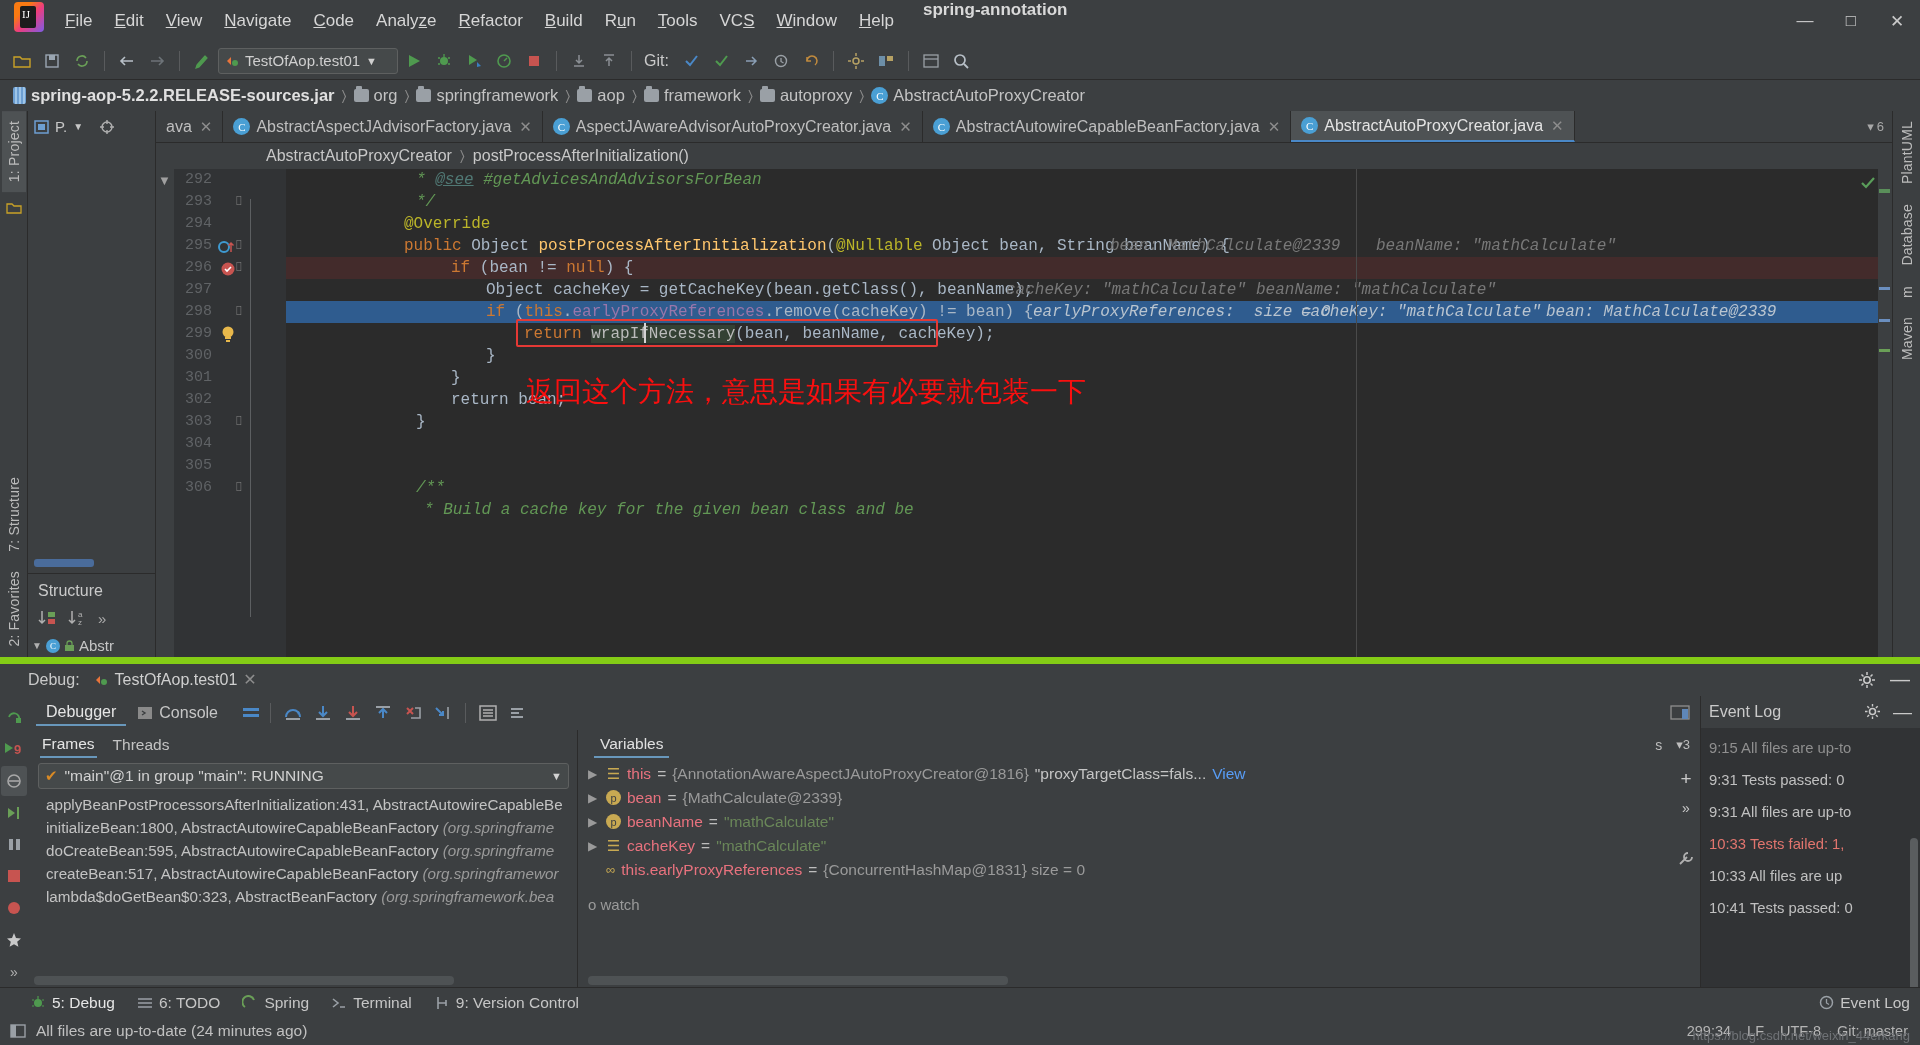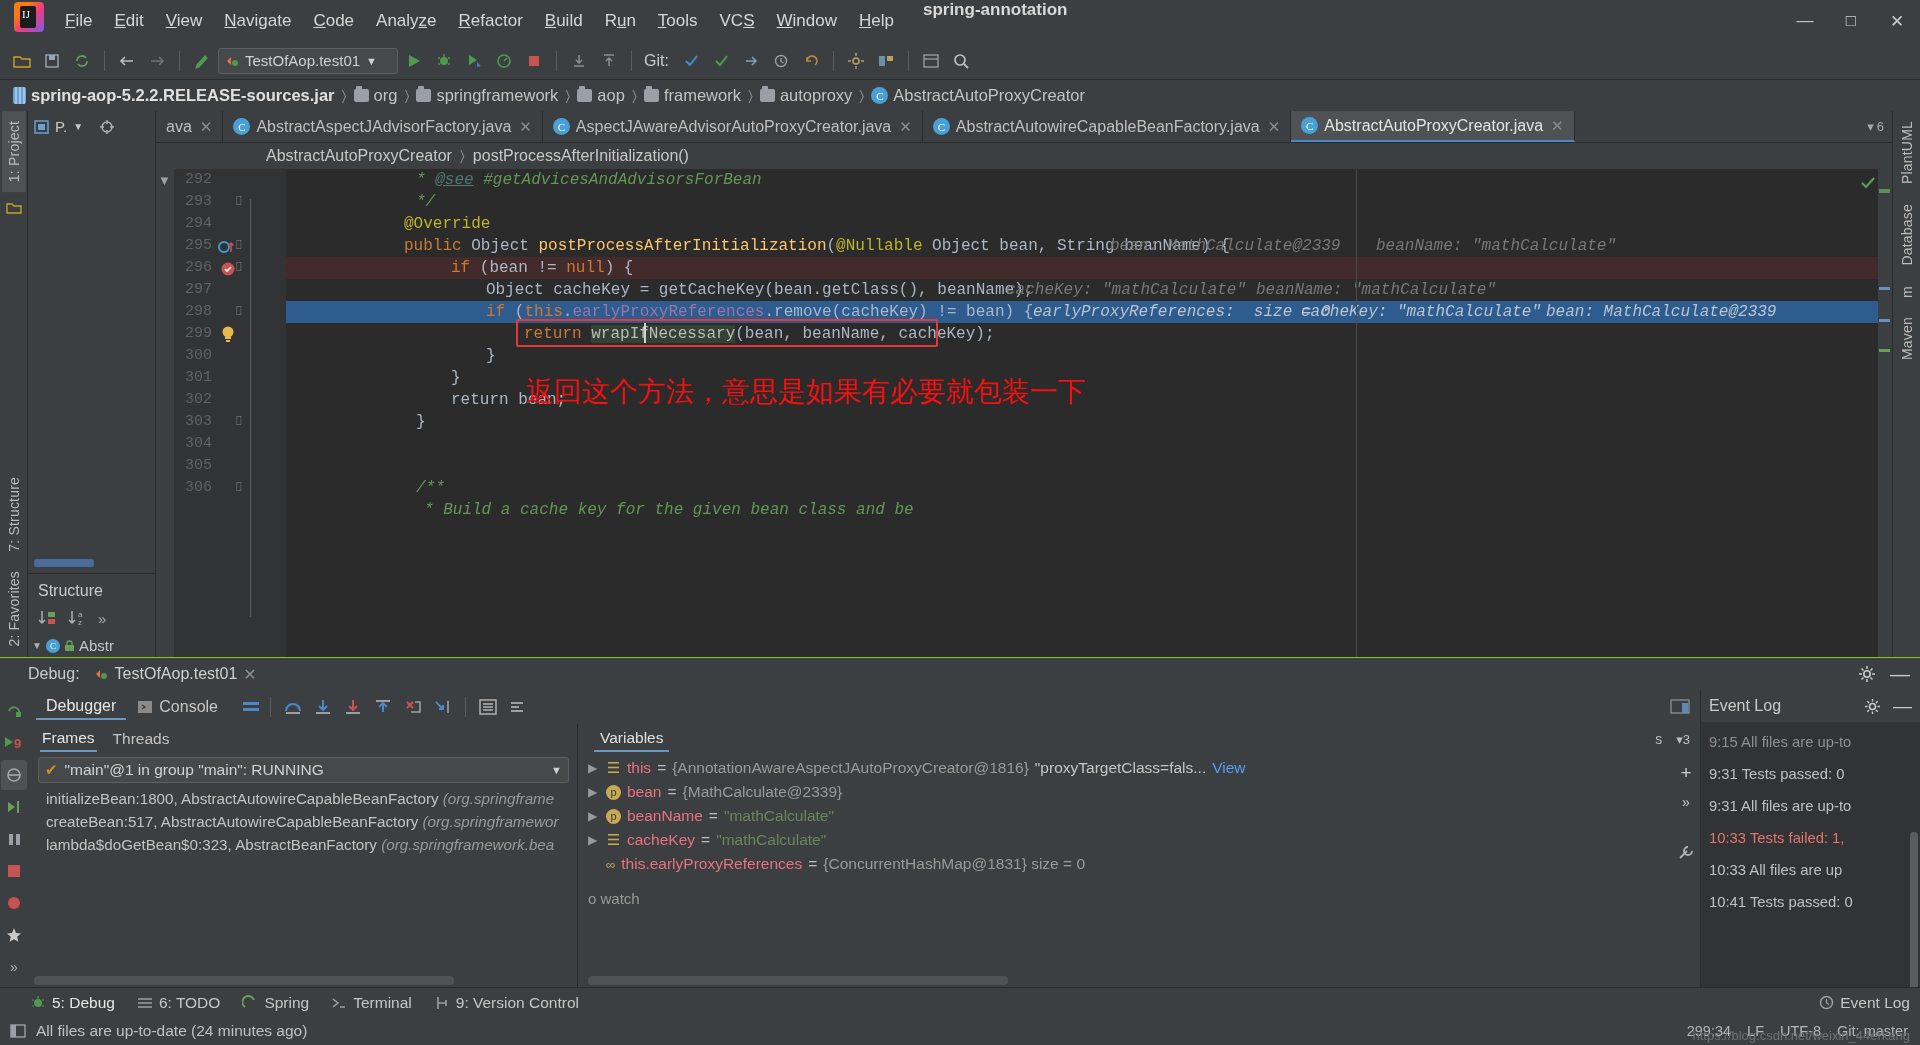--- a/index.html
+++ b/index.html
@@ -124,21 +124,21 @@
   .redbox { position: absolute; border: 2px solid #e53935; border-radius: 2px; }
   .cn-annot { position: absolute; color: #fa0f0f; font-size: 28px;
       font-family: "DejaVu Sans", sans-serif; white-space: nowrap; }
   .caret { position:absolute; width:2px; background:#d4d4d4; }
   .rightruler { position:absolute; top:0; bottom:0; width:1px; background:#4a4a4a; }
   .errstripe { position: absolute; right: 0; top: 0; bottom: 0; width: 14px; background: #3c3f41; }
   .stripe-mark { position:absolute; right:2px; width:10px; height:3px; }
 
   
   .debugpanel { height: 330px; flex: 0 0 330px; background: #3c3f41; display: flex; flex-direction: column;
-      border-top: 1px solid #84cc16; }
+      border-top: 7px solid #84cc16; }
   .dp-head { height: 32px; display: flex; align-items: center; gap: 8px; padding-left: 28px; font-size: 16px; color: #cacaca; }
   .dp-tab { display:flex; align-items:center; gap:6px; padding: 2px 6px; font-size:16px; color:#cfcfcf; }
   .dp-head-right { margin-left:auto; display:flex; align-items:center; gap:14px; padding-right: 10px; }
   .dp-body { flex: 1 1 auto; display: flex; min-height: 0; }
   .dbg-strip { width: 28px; flex:0 0 28px; background:#3c3f41; display:flex; flex-direction:column; align-items:center; gap:2px; padding-top:6px;}
   .dbg-btn { width:26px; height:30px; display:flex; align-items:center; justify-content:center; }
   .dbg-btn.active { background:#4e5254; border-radius:3px; }
   .dbg-main { flex: 1 1 auto; display:flex; flex-direction:column; min-width:0; }
   .dbg-toolbar { height: 34px; display:flex; align-items:center; gap: 2px; padding-left: 8px; }
   .dbg-tabbtn { padding: 3px 10px; font-size: 16px; color:#c6c6c6; }
@@ -792,21 +792,23 @@
             <div class="subtabs">
               <span class="subtab active">Frames</span>
               <span class="subtab">Threads</span>
             </div>
             <div class="thread-combo">
               <span style="color:#d98a25;font-size:15px">✔</span>
               <span>"main"@1 in group "main": RUNNING</span>
               <span style="margin-left:auto;font-size:11px">▼</span>
             </div>
             <div class="frames-list">
+              <div class="frame-row"><span>applyBeanPostProcessorsAfterInitialization:431, AbstractAutowireCapableBe</span></div>
               <div class="frame-row"><span>initializeBean:1800, AbstractAutowireCapableBeanFactory </span><i>(org.springframe</i></div>
+              <div class="frame-row"><span>doCreateBean:595, AbstractAutowireCapableBeanFactory </span><i>(org.springframe</i></div>
               <div class="frame-row"><span>createBean:517, AbstractAutowireCapableBeanFactory </span><i>(org.springframewor</i></div>
               <div class="frame-row"><span>lambda$doGetBean$0:323, AbstractBeanFactory </span><i>(org.springframework.bea</i></div>
             </div>
             <div class="hscroll" style="width:420px"></div>
           </div>
 
           <div class="vars-pane">
             <div class="vars-head">
               <span class="vt">Variables</span>
               <div style="margin-left:auto;display:flex;align-items:center;gap:14px;padding-right:10px">

